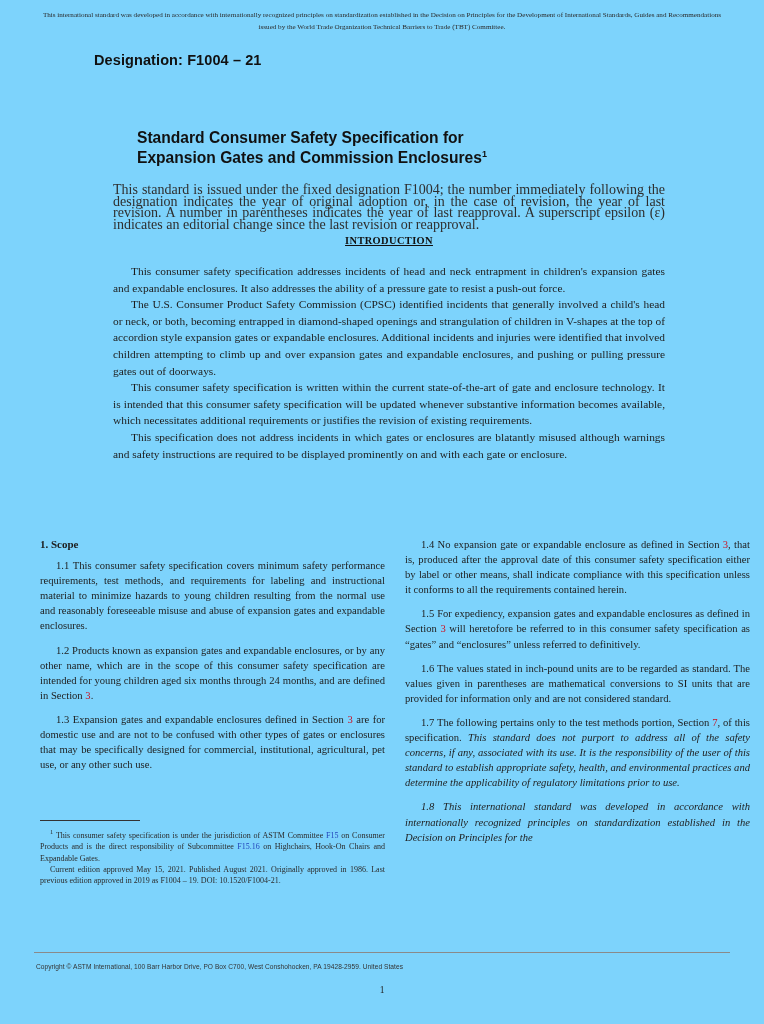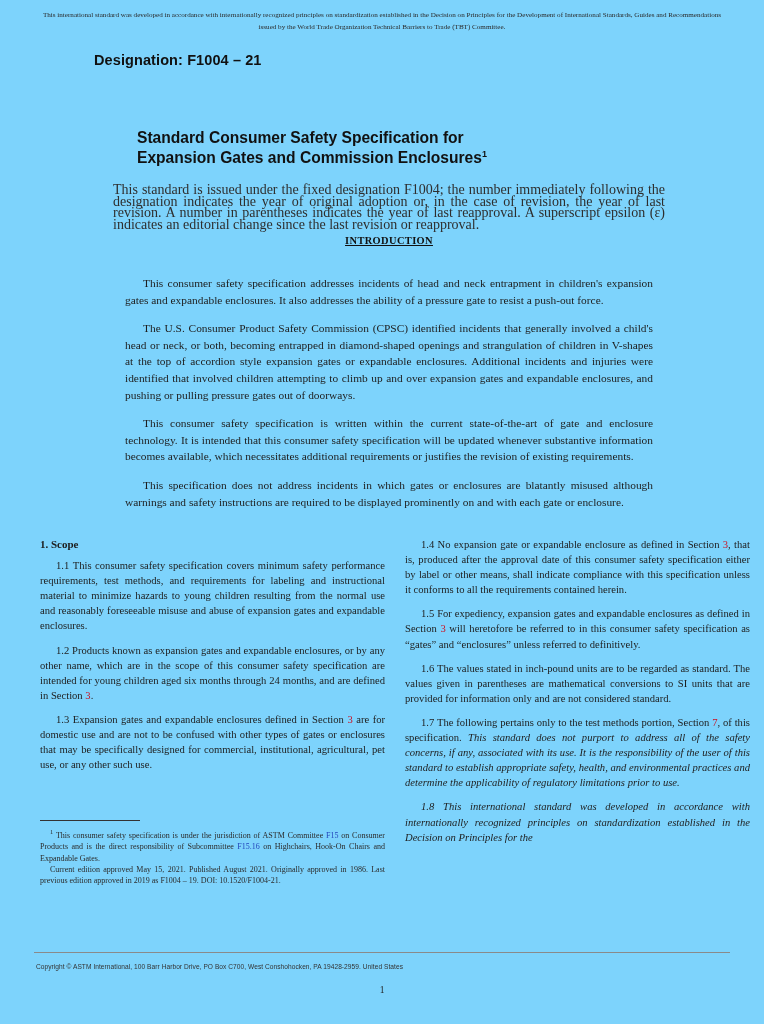--- a/index.html
+++ b/index.html
@@ -102,21 +102,21 @@
     position: absolute;
     left: 113px;
     top: 263px;
     width: 552px;
     font-size: 11.4px;
     line-height: 16.6px;
     text-align: justify;
     color: #1d1d1d;
   }
   .intro-body p {
-    margin: 12px;
+    margin: 0;
     text-indent: 18px;
   }
 
   
   .col {
     position: absolute;
     top: 537px;
     width: 345px;
     font-size: 10.6px;
     line-height: 15.1px;

